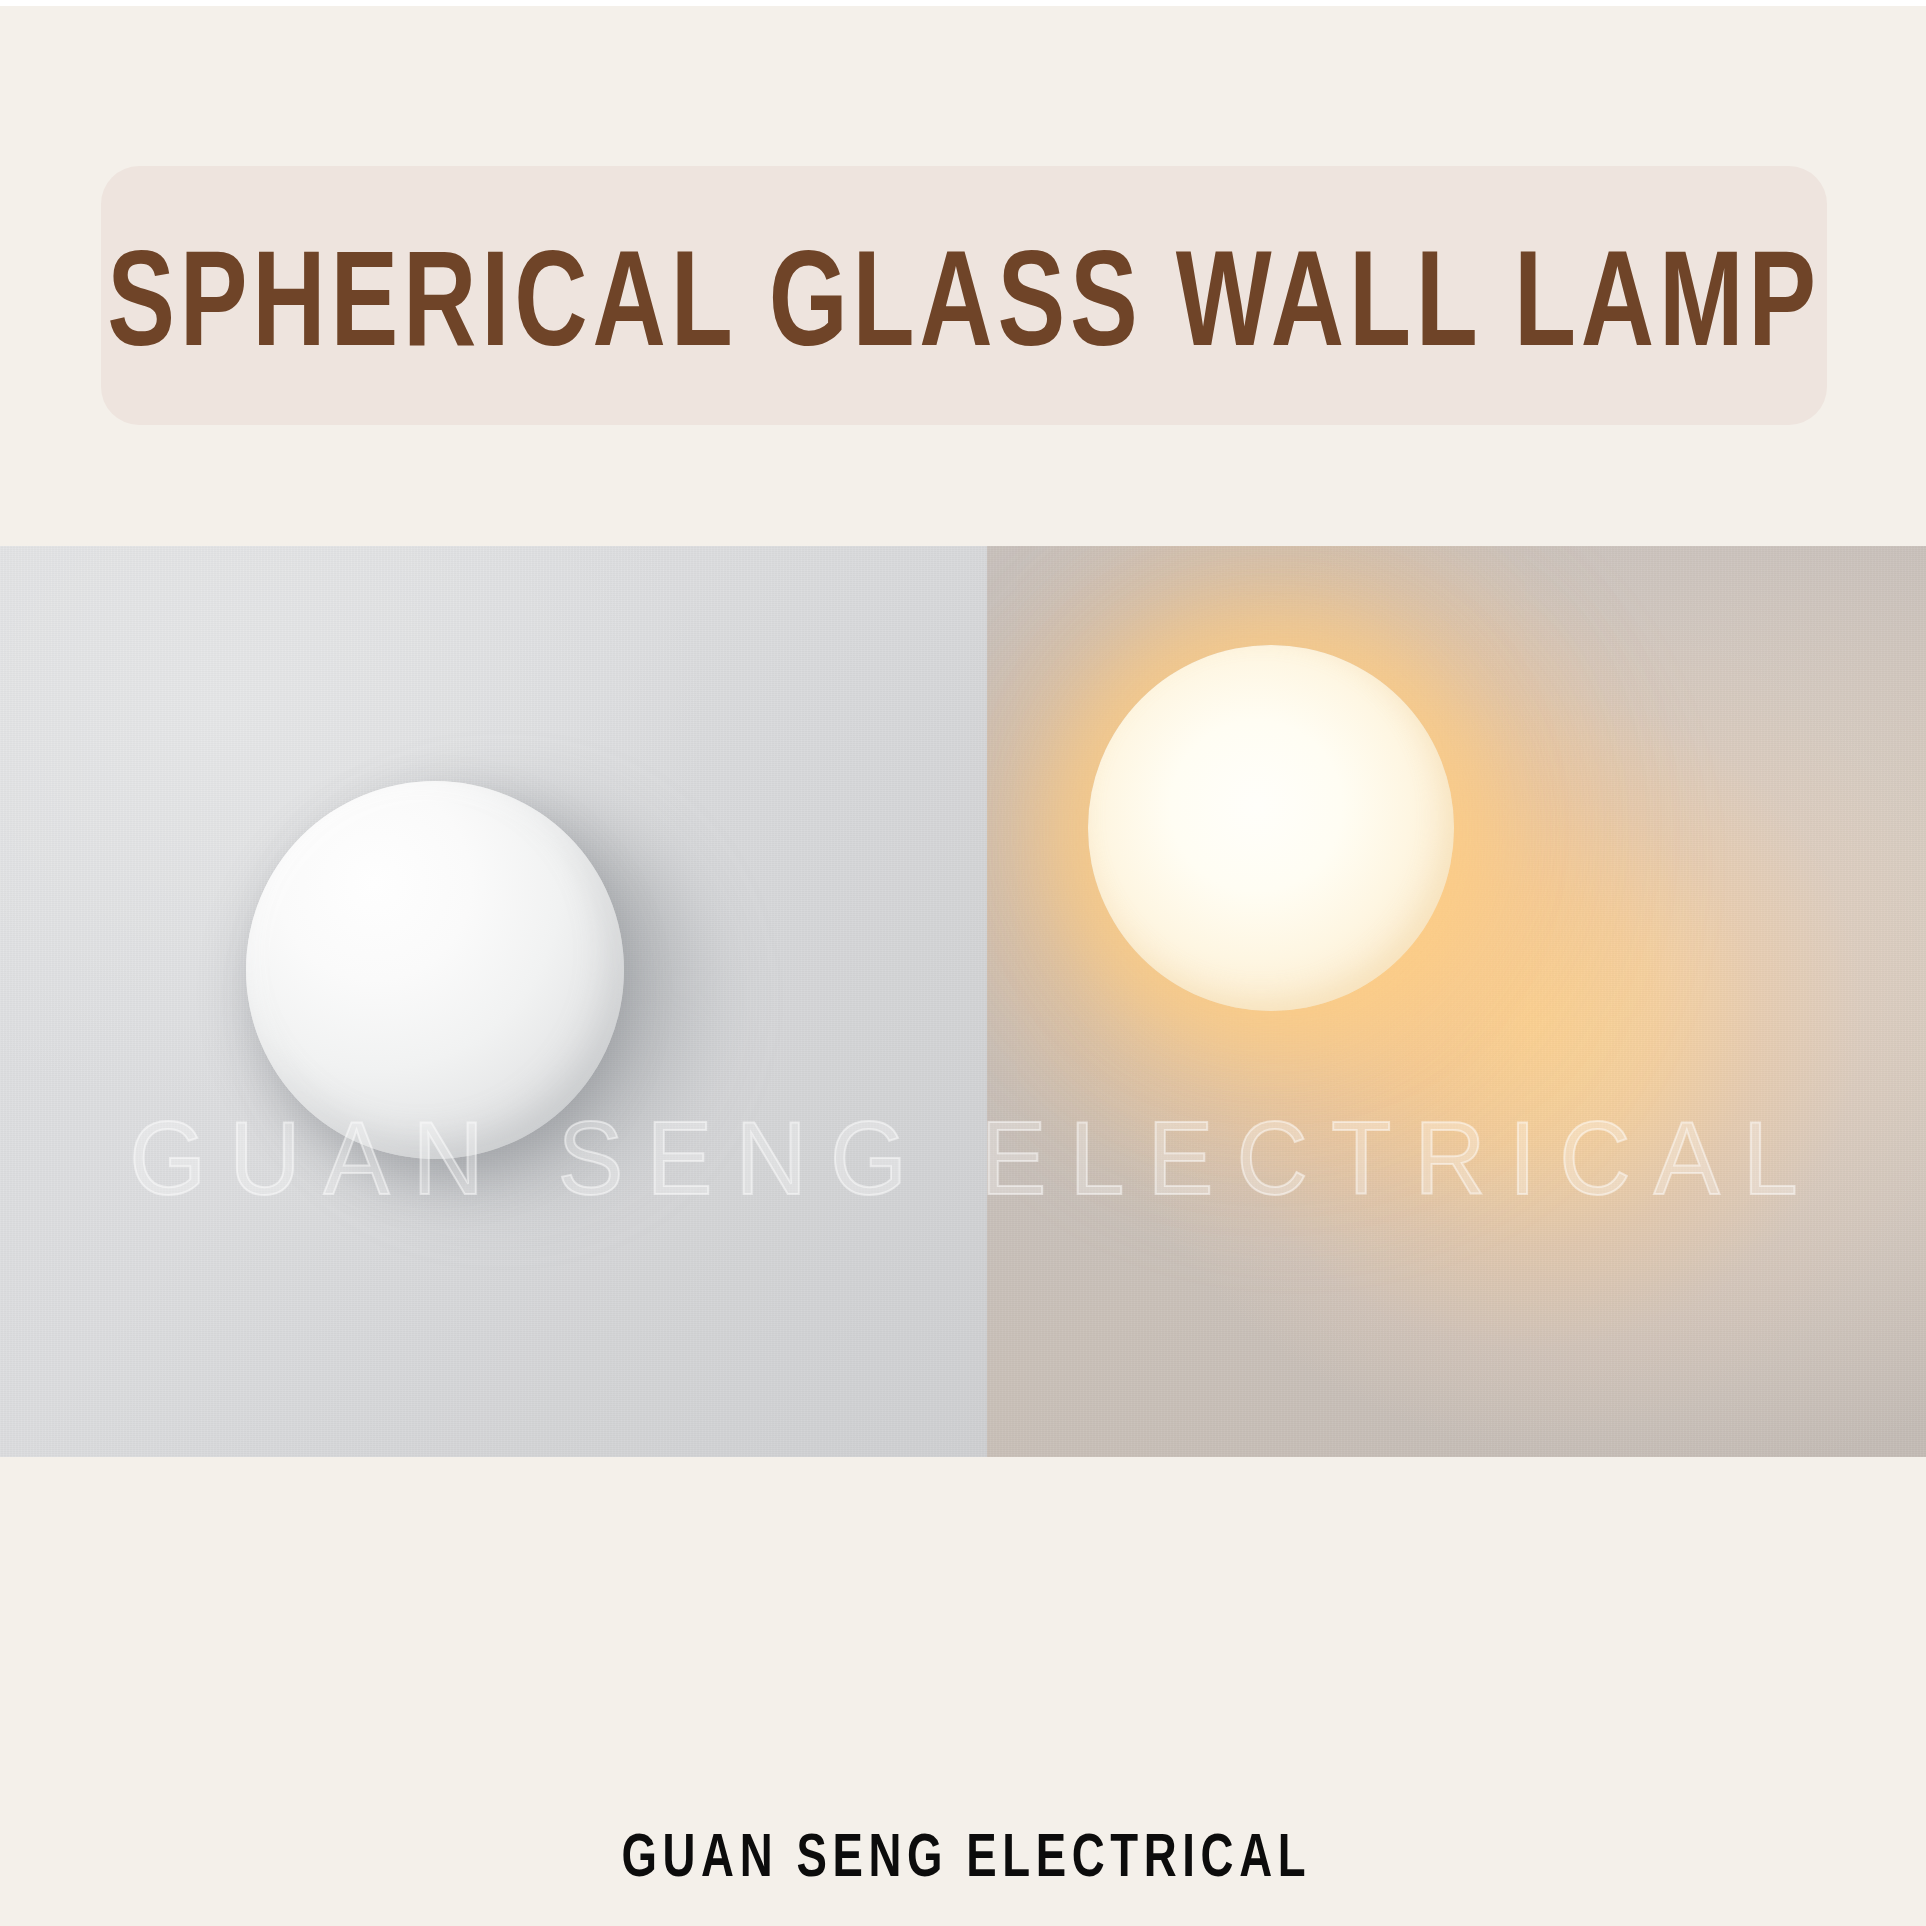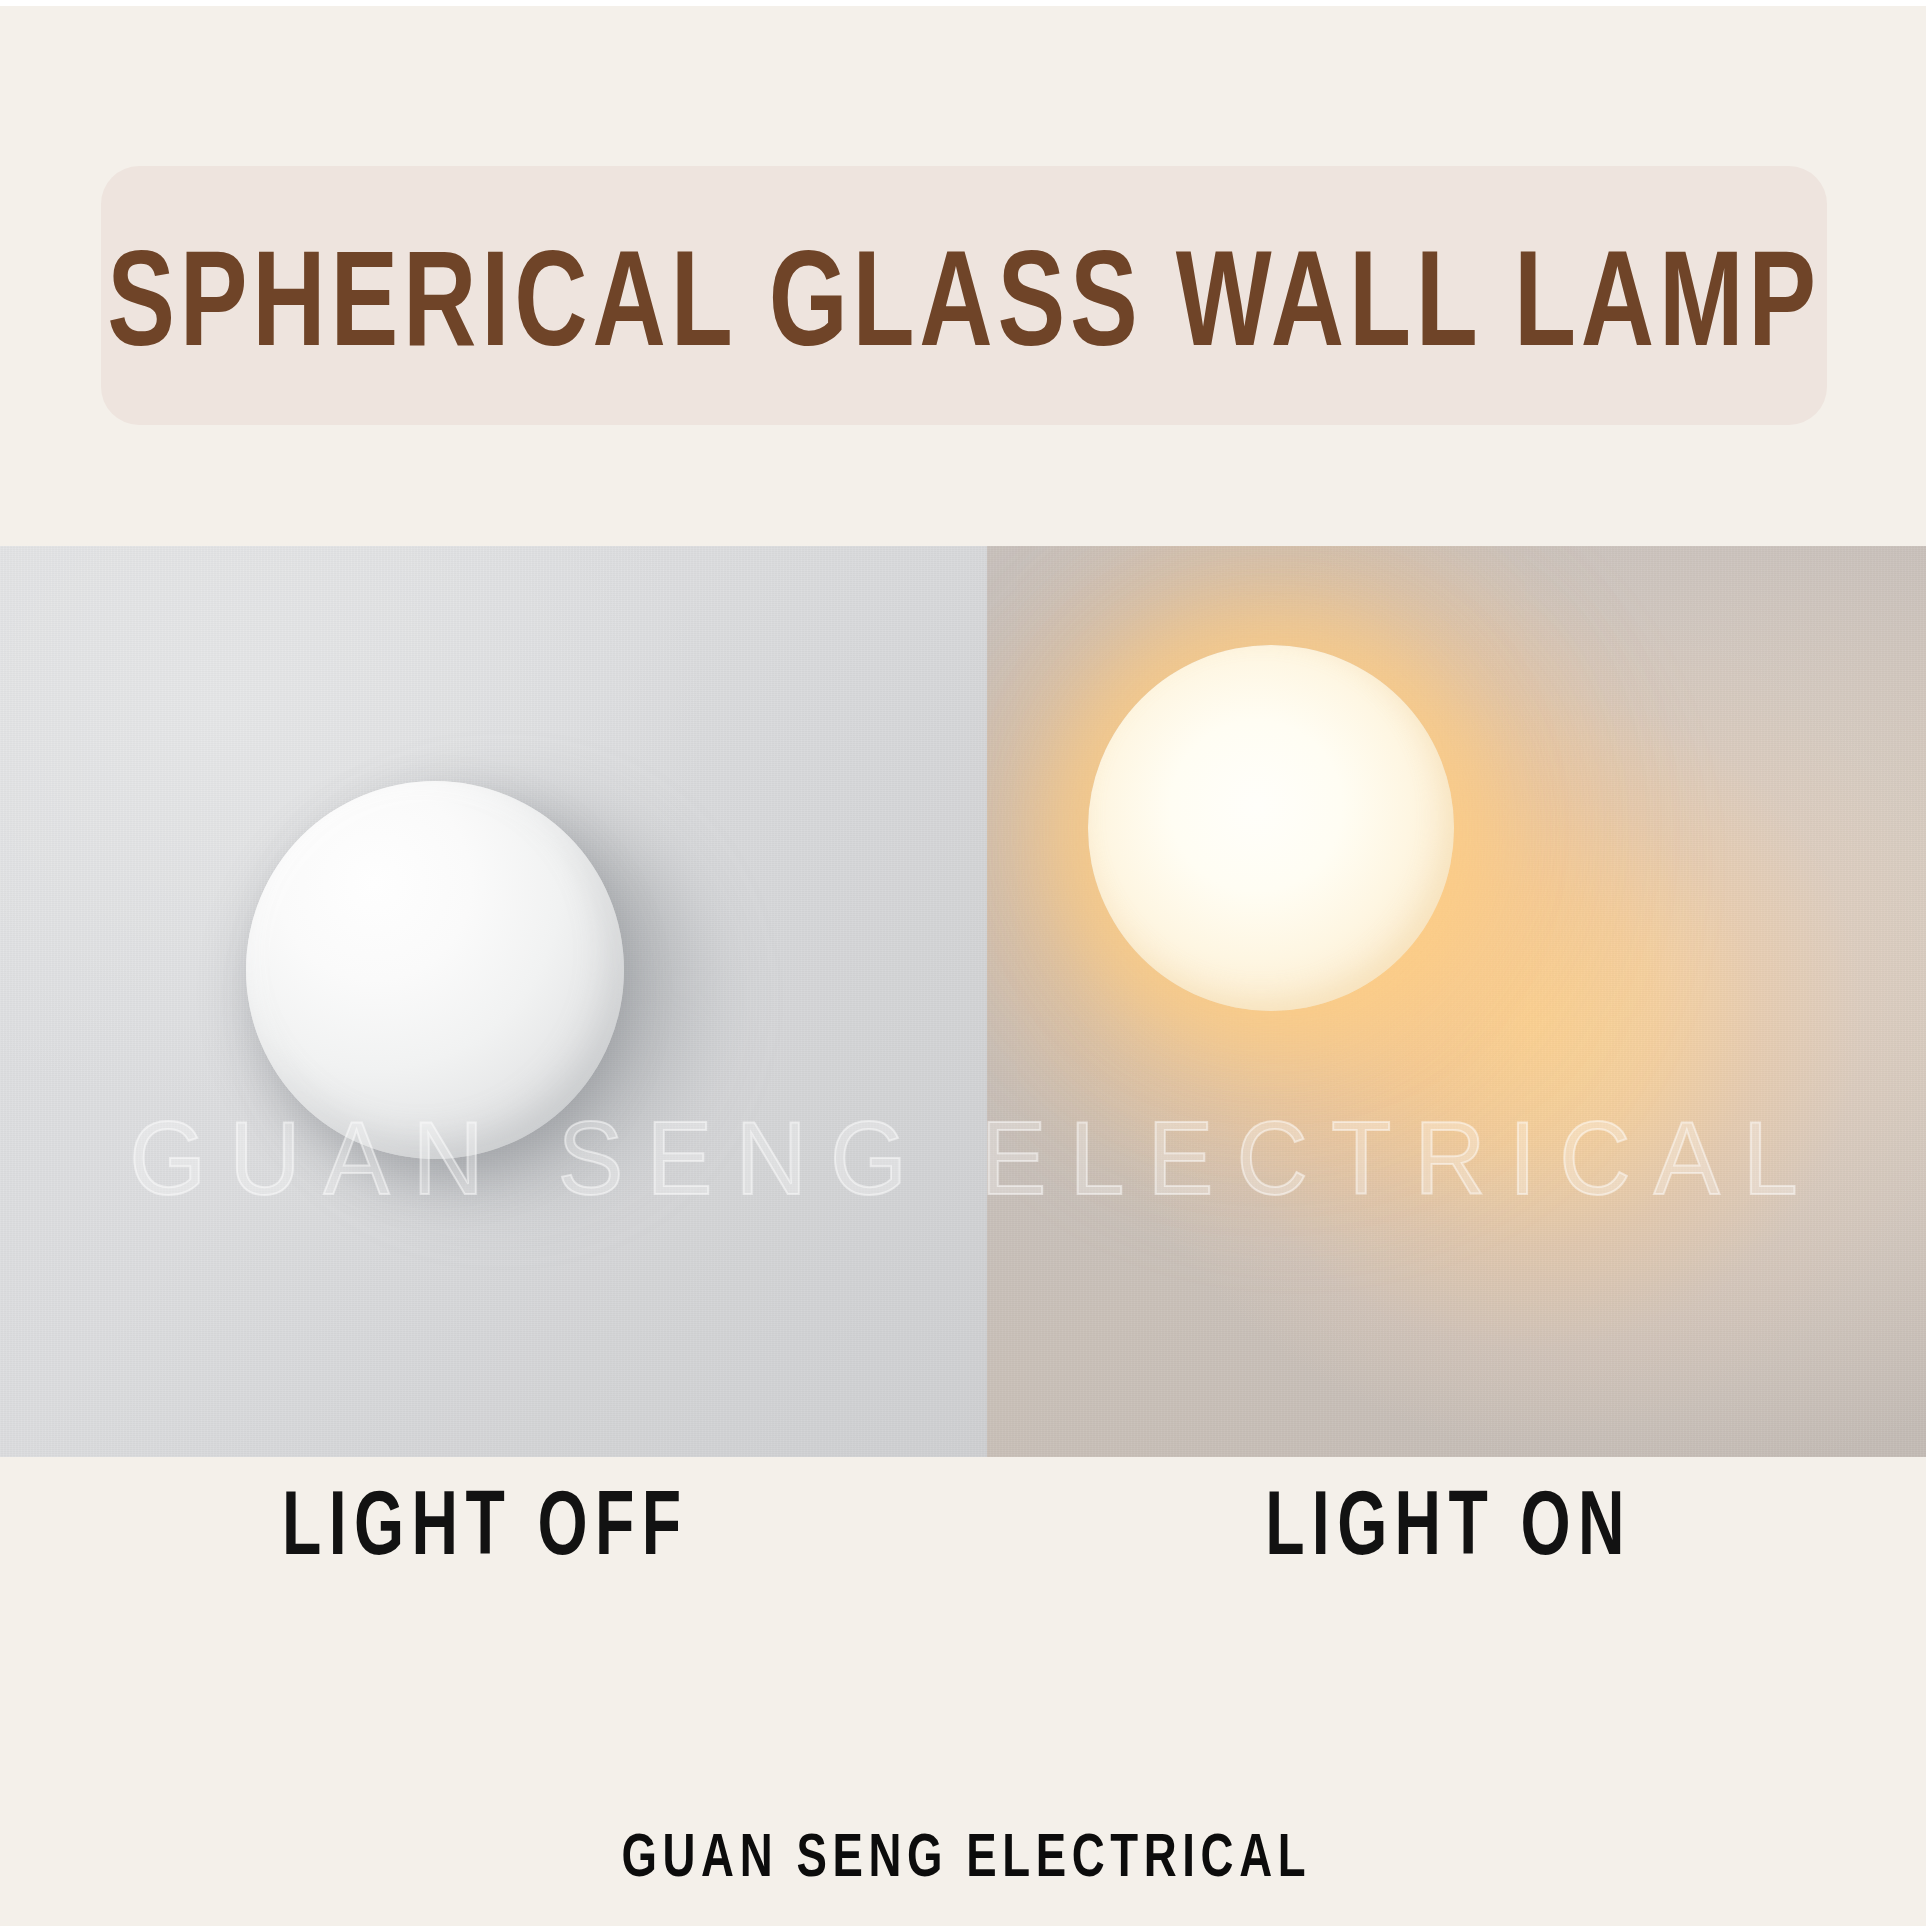--- a/index.html
+++ b/index.html
@@ -284,27 +284,19 @@
     <div class="photo photo-on">
       <div class="wall-on"></div>
       <div class="glow-on"></div>
       <div class="sphere-on"></div>
     </div>
 
   </div>
 
   <div class="watermark">GUAN SENG ELECTRICAL</div>
 
-  <div class="labels">
-    <div class="label-cell">
-      <span class="label-text">LIGHT OFF</span>
-    </div>
-    <div class="label-cell">
-      <span class="label-text">LIGHT ON</span>
-    </div>
-  </div>
 
   <div class="footer">
     <span class="footer-text">GUAN SENG ELECTRICAL</span>
   </div>
 
 </div>
 
 
 </body></html>

